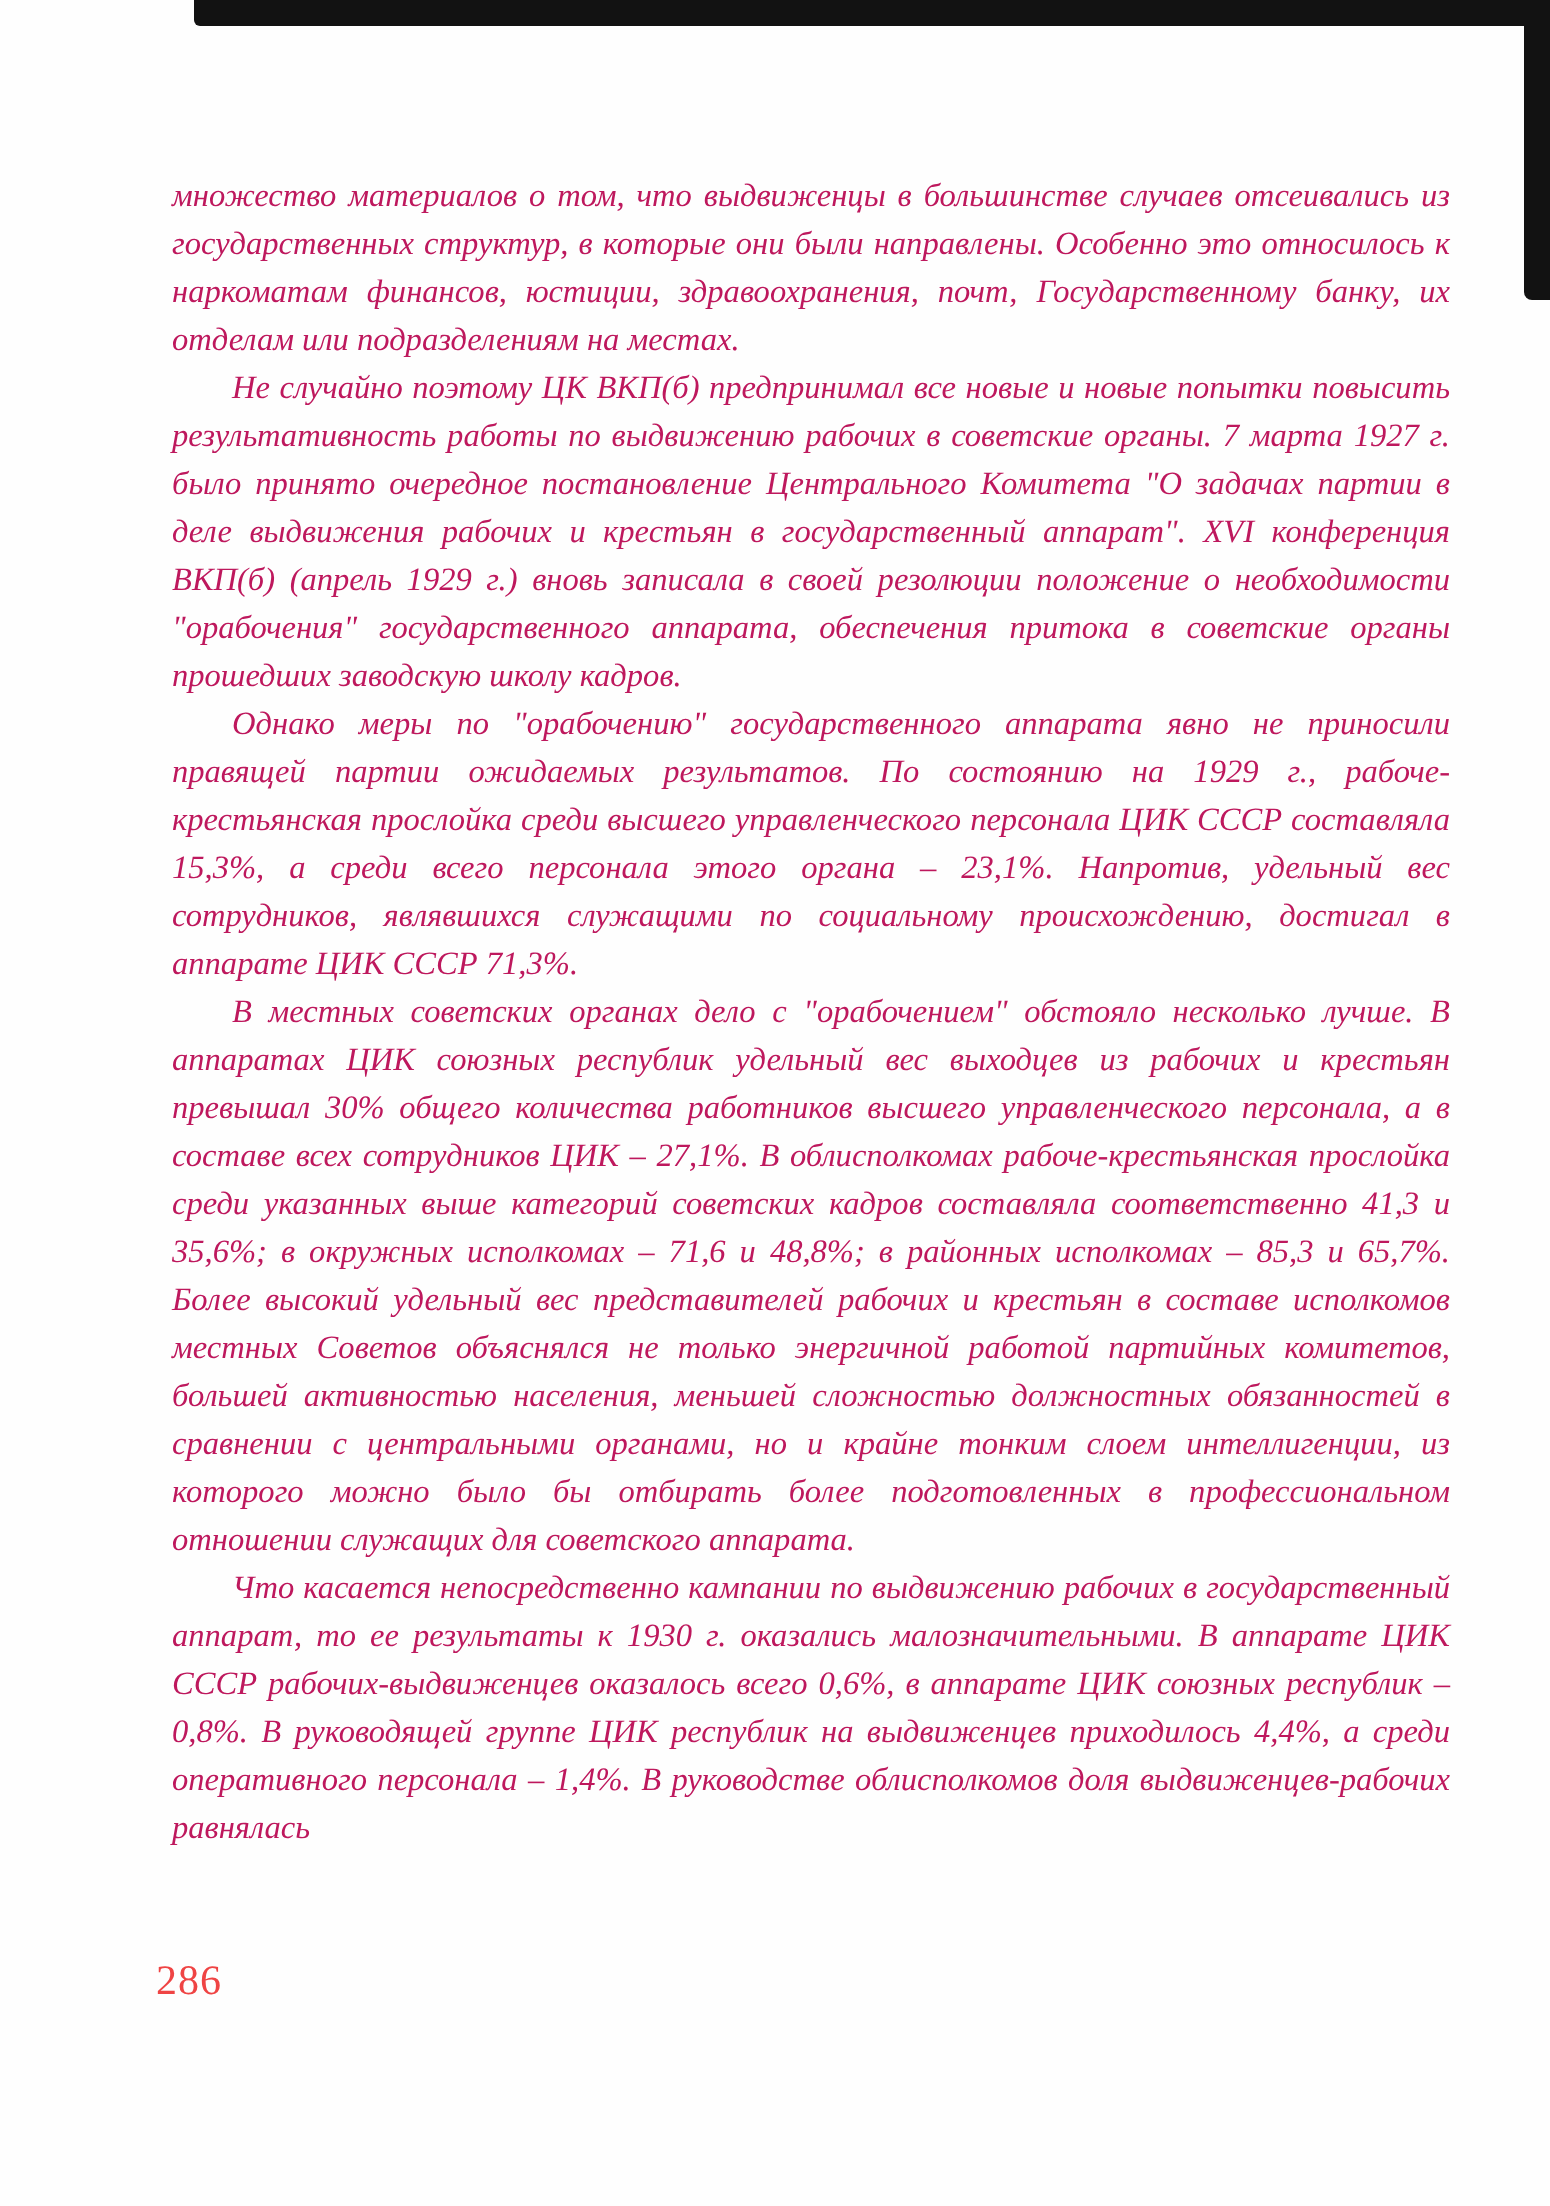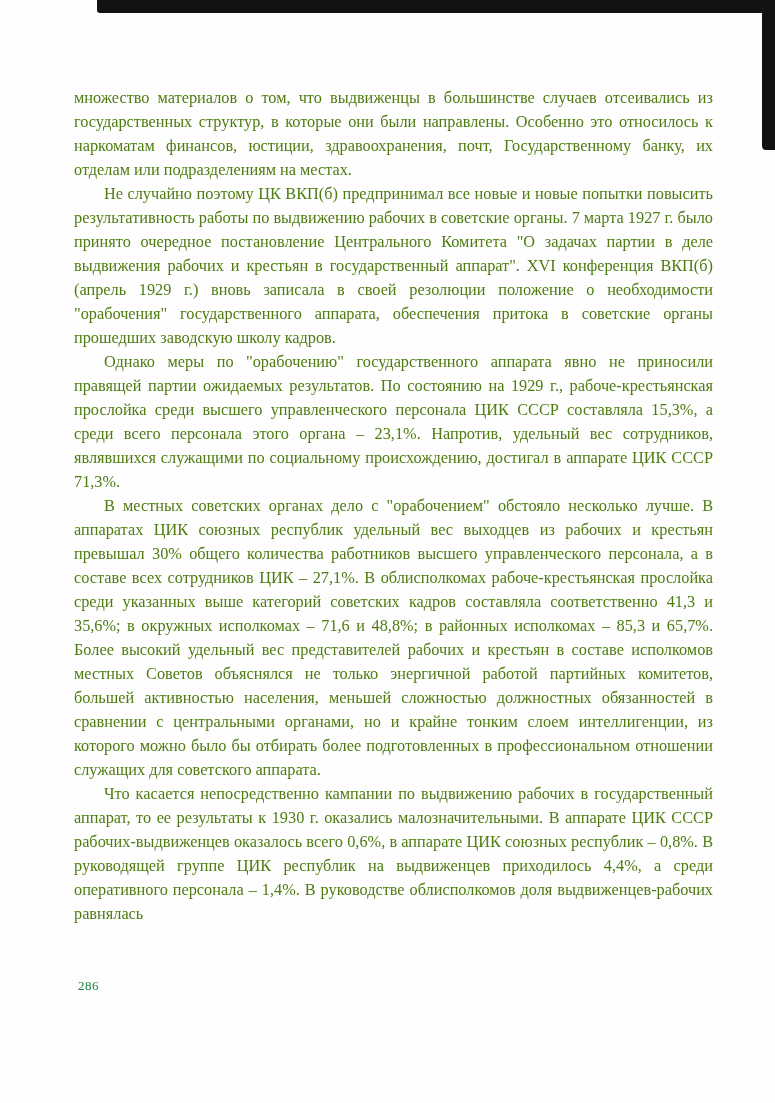--- a/index.html
+++ b/index.html
@@ -29,43 +29,44 @@
       position: absolute;
       top: 0;
       right: 0;
       width: 13px;
       height: 150px;
       background: #121212;
       border-bottom-left-radius: 4px;
     }
     .text-block {
       position: absolute;
-      left: 74px;
+      left: 86px;
       top: 86px;
       width: 639px;
-      color: #4d7c0f;
+      color: #be185d;
       font-size: 16.3px;
       line-height: 24px;
       text-align: justify;
       hyphens: auto;
+      font-style: italic;
       -webkit-hyphens: auto;
     }
     .para {
       margin: 0;
       text-indent: 30px;
     }
     .para.no-indent {
       text-indent: 0;
     }
     .page-number {
       position: absolute;
       left: 78px;
       top: 978px;
-      color: #15803d;
-      font-size: 13px;
+      color: #ef4444;
+      font-size: 21px;
       letter-spacing: 0.5px;
     }
   </style>
 </head>
 <body>
 
 <div class="scan-page">
   <div class="artifact-top"></div>
   <div class="artifact-right"></div>
 

